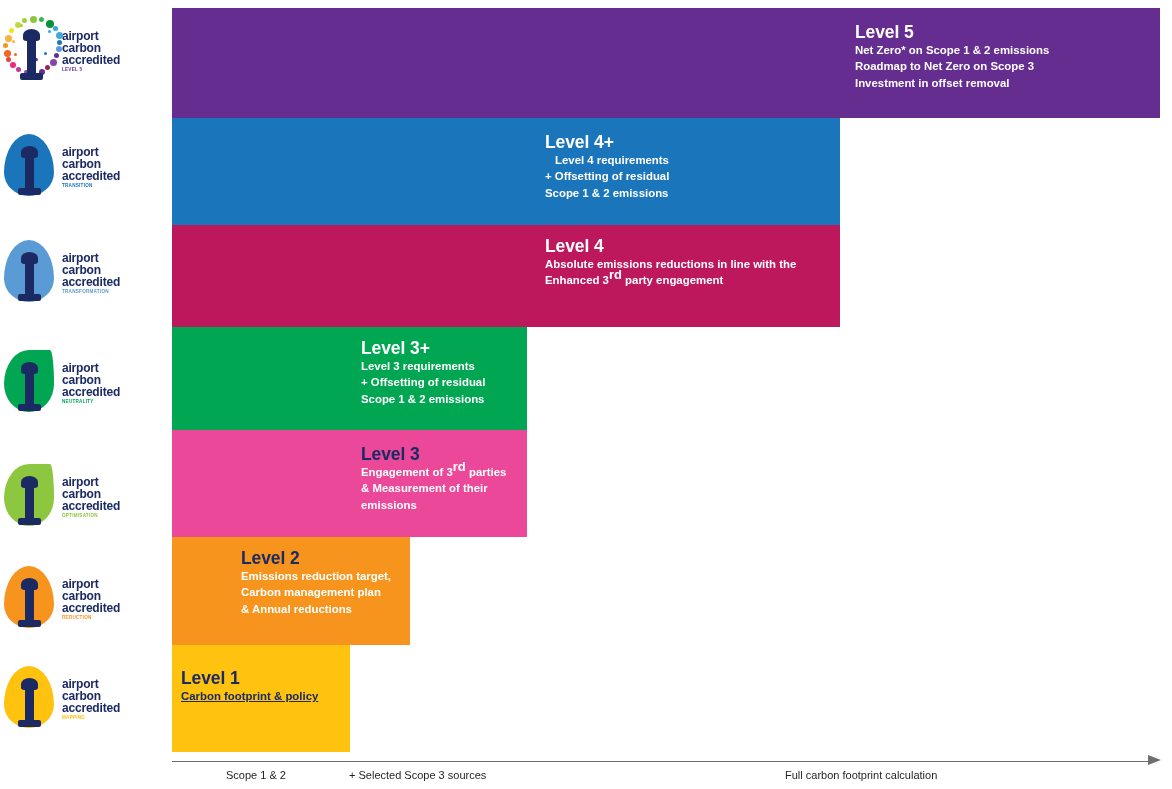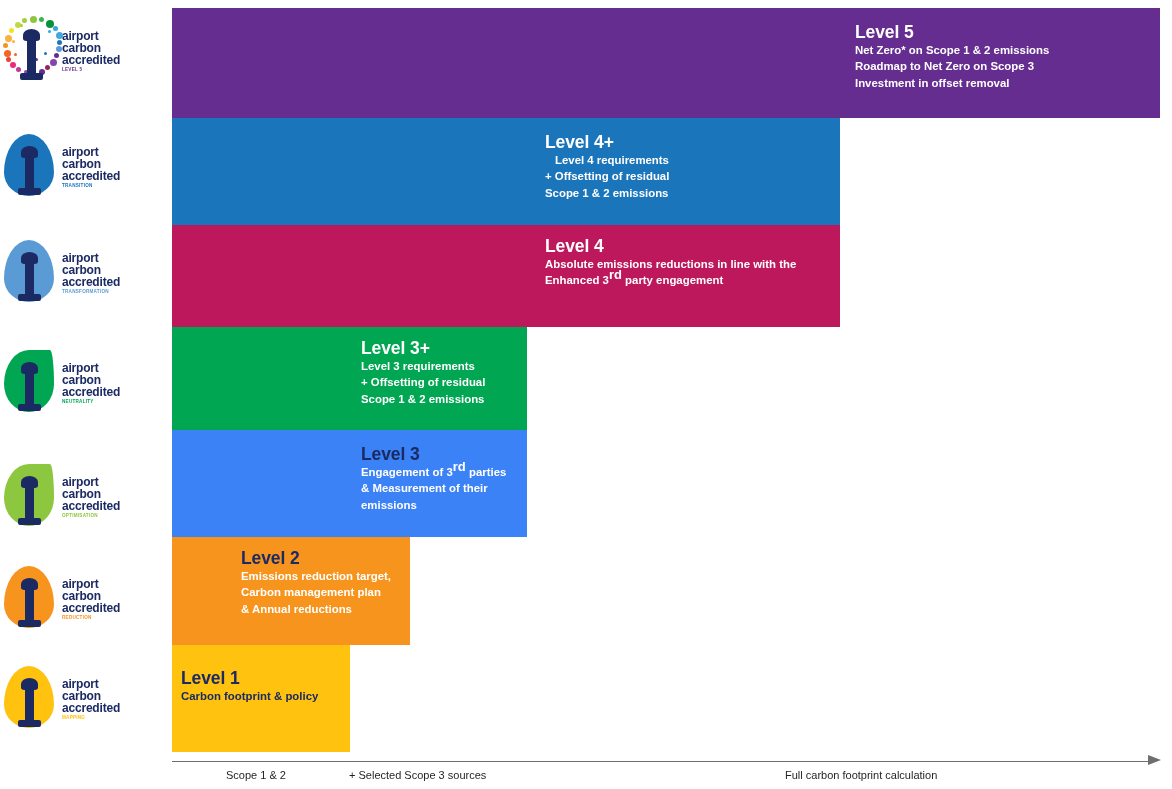--- a/index.html
+++ b/index.html
@@ -194,40 +194,40 @@
       </div>
     </div>
     <div class="bar" style="left: 172px; top: 327px; width: 355px; height: 103px; background: rgb(0, 166, 81);">
       <div class="txt" style="left: 189px; top: 11px;">
         <h3 style="color: rgb(255, 255, 255);">Level 3+</h3>
         <p style="color: rgb(255, 255, 255);">Level 3 requirements</p>
         <p style="color: rgb(255, 255, 255);">+ Offsetting of residual</p>
         <p style="color: rgb(255, 255, 255);">Scope 1 &amp; 2 emissions</p>
       </div>
     </div>
-    <div class="bar" style="left: 172px; top: 430px; width: 355px; height: 107px; background: #3b82f6;">
+    <div class="bar" style="left: 172px; top: 430px; width: 355px; height: 107px; background: #ec4899;">
       <div class="txt" style="left: 189px; top: 14px;">
         <h3 style="color: rgb(27, 42, 99);">Level 3</h3>
         <p style="color: rgb(255, 255, 255);">Engagement of 3<sup>rd</sup> parties</p>
         <p style="color: rgb(255, 255, 255);">&amp; Measurement of their</p>
         <p style="color: rgb(255, 255, 255);">emissions</p>
       </div>
     </div>
     <div class="bar" style="left: 172px; top: 537px; width: 238px; height: 108px; background: rgb(247, 148, 29);">
       <div class="txt" style="left: 69px; top: 11px;">
         <h3 style="color: rgb(27, 42, 99);">Level 2</h3>
         <p style="color: rgb(255, 255, 255);">Emissions reduction target,</p>
         <p style="color: rgb(255, 255, 255);">Carbon management plan</p>
         <p style="color: rgb(255, 255, 255);">&amp; Annual reductions</p>
       </div>
     </div>
     <div class="bar" style="left: 172px; top: 645px; width: 178px; height: 107px; background: rgb(255, 194, 14);">
       <div class="txt" style="left: 9px; top: 23px;">
         <h3 style="color: rgb(27, 42, 99);">Level 1</h3>
-        <p style="color: rgb(27, 42, 99);">Carbon footprint &amp; policy</p>
+        <p style="color: rgb(27, 42, 99); text-decoration: underline;">Carbon footprint &amp; policy</p>
       </div>
     </div>
   </div>
 
 <div id="axis-line"></div>
 <div id="axis-arrow"></div>
 <div class="axis-label" id="ax0" style="left:226px;">Scope 1 &amp; 2</div>
 <div class="axis-label" id="ax1" style="left:349px;">+ Selected Scope 3 sources</div>
 <div class="axis-label" id="ax2" style="left:785px;">Full carbon footprint calculation</div>
 

